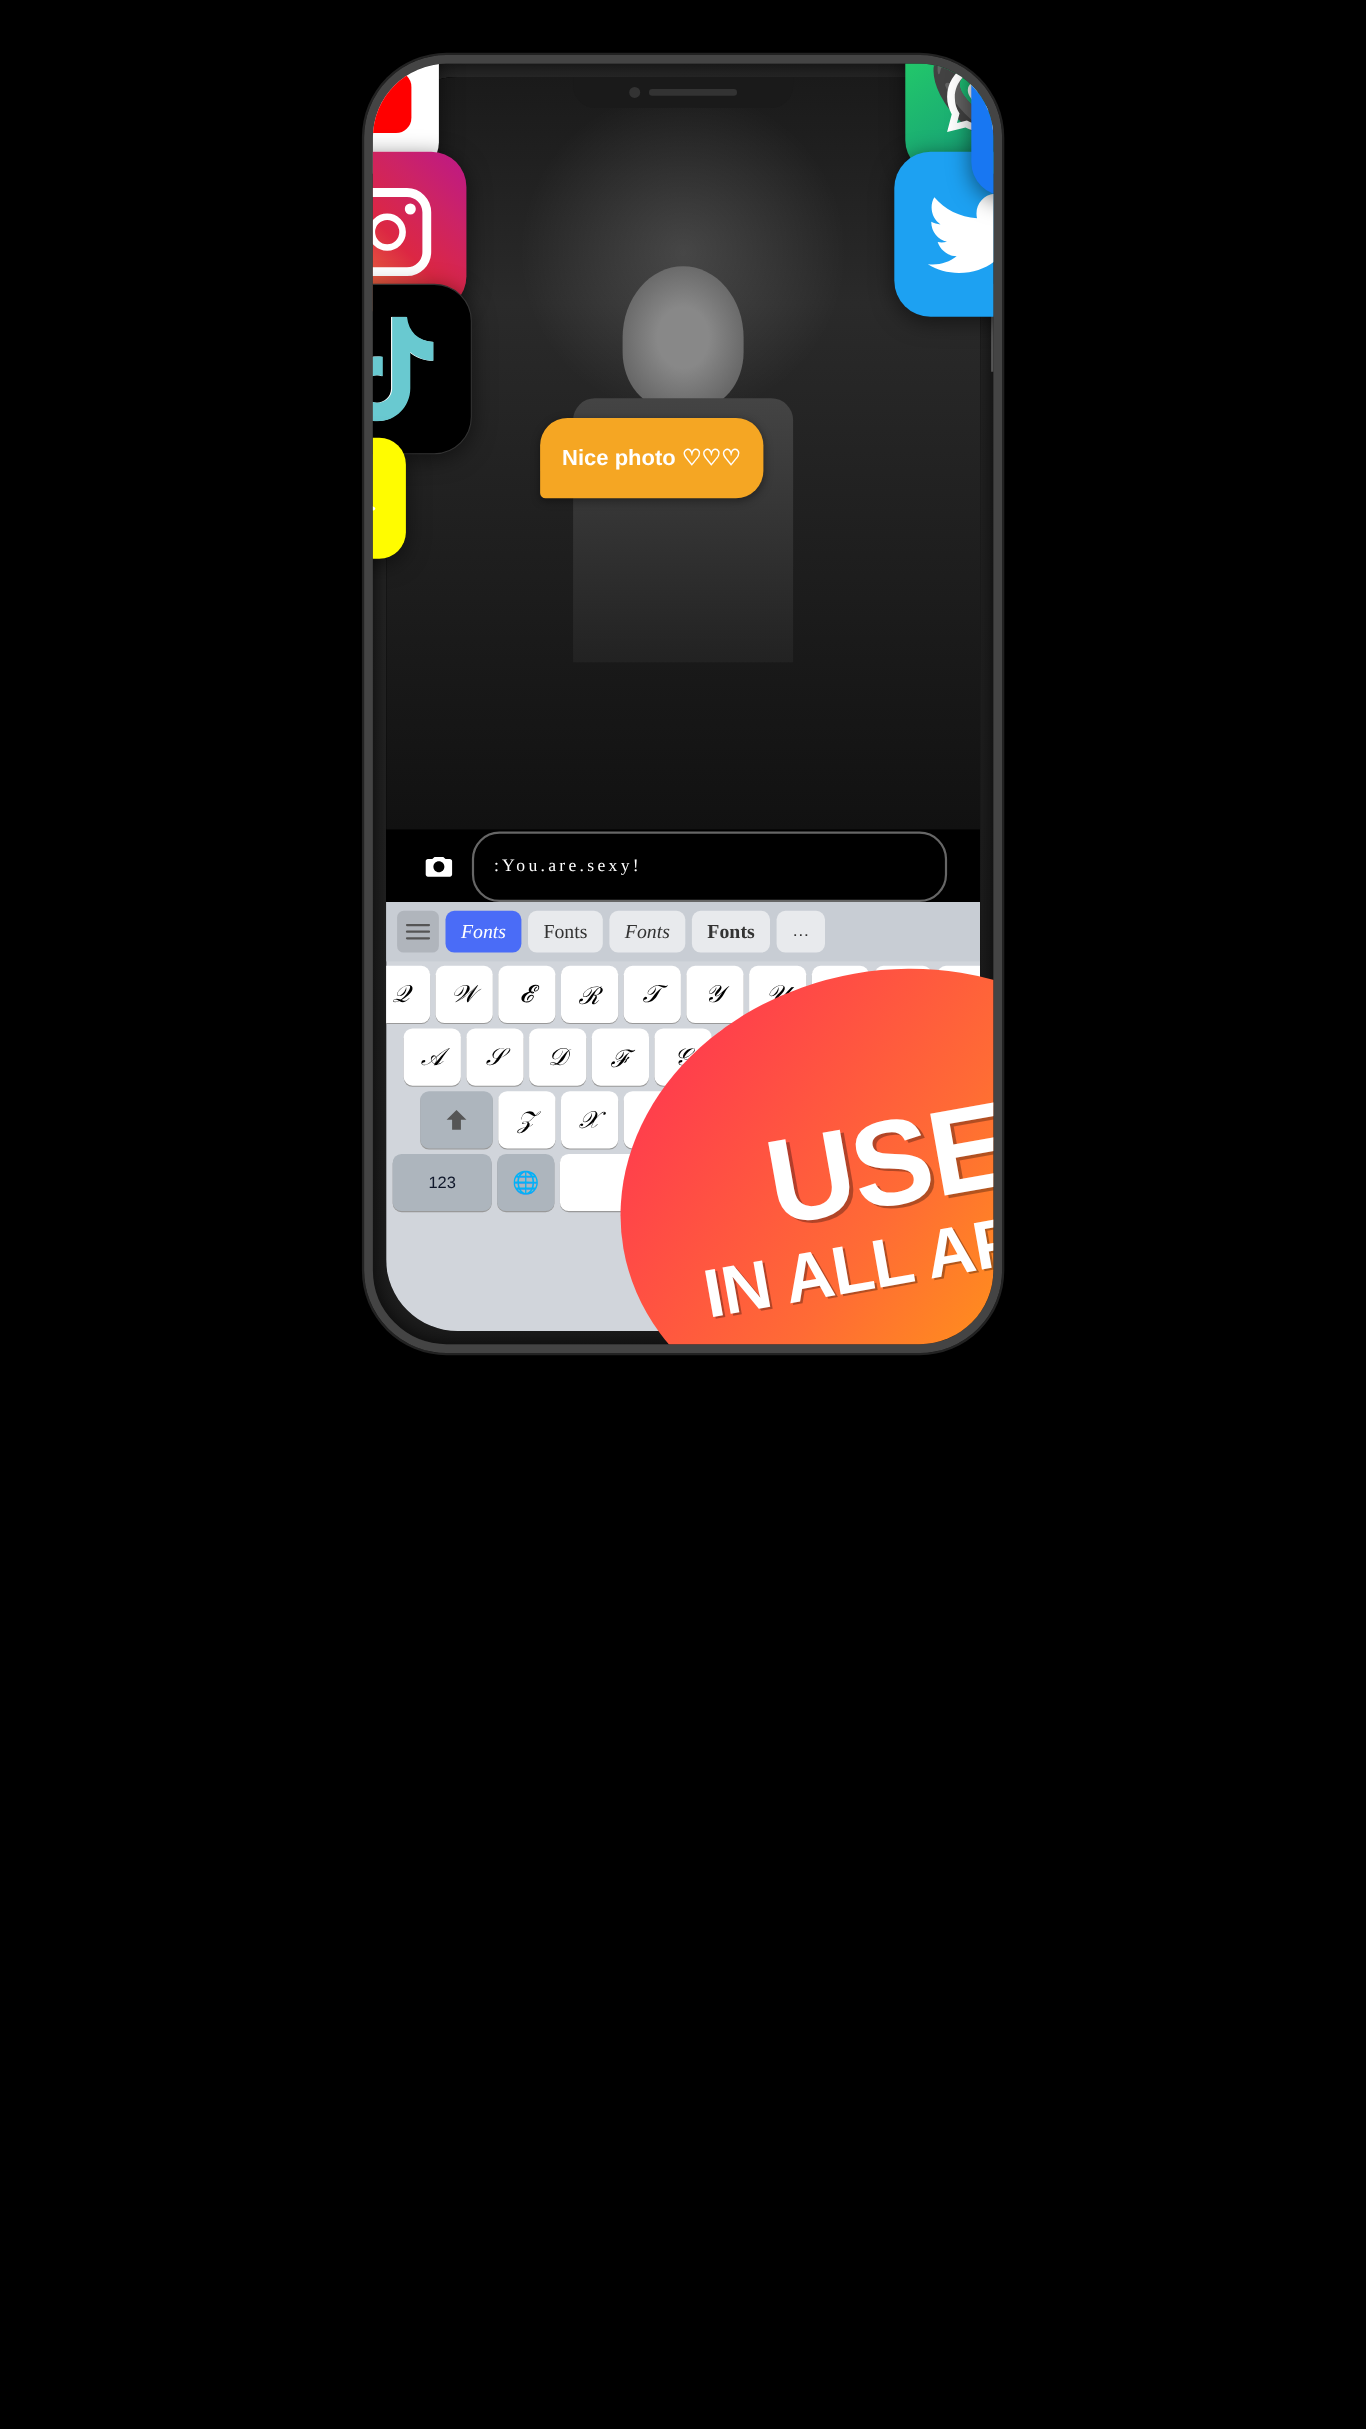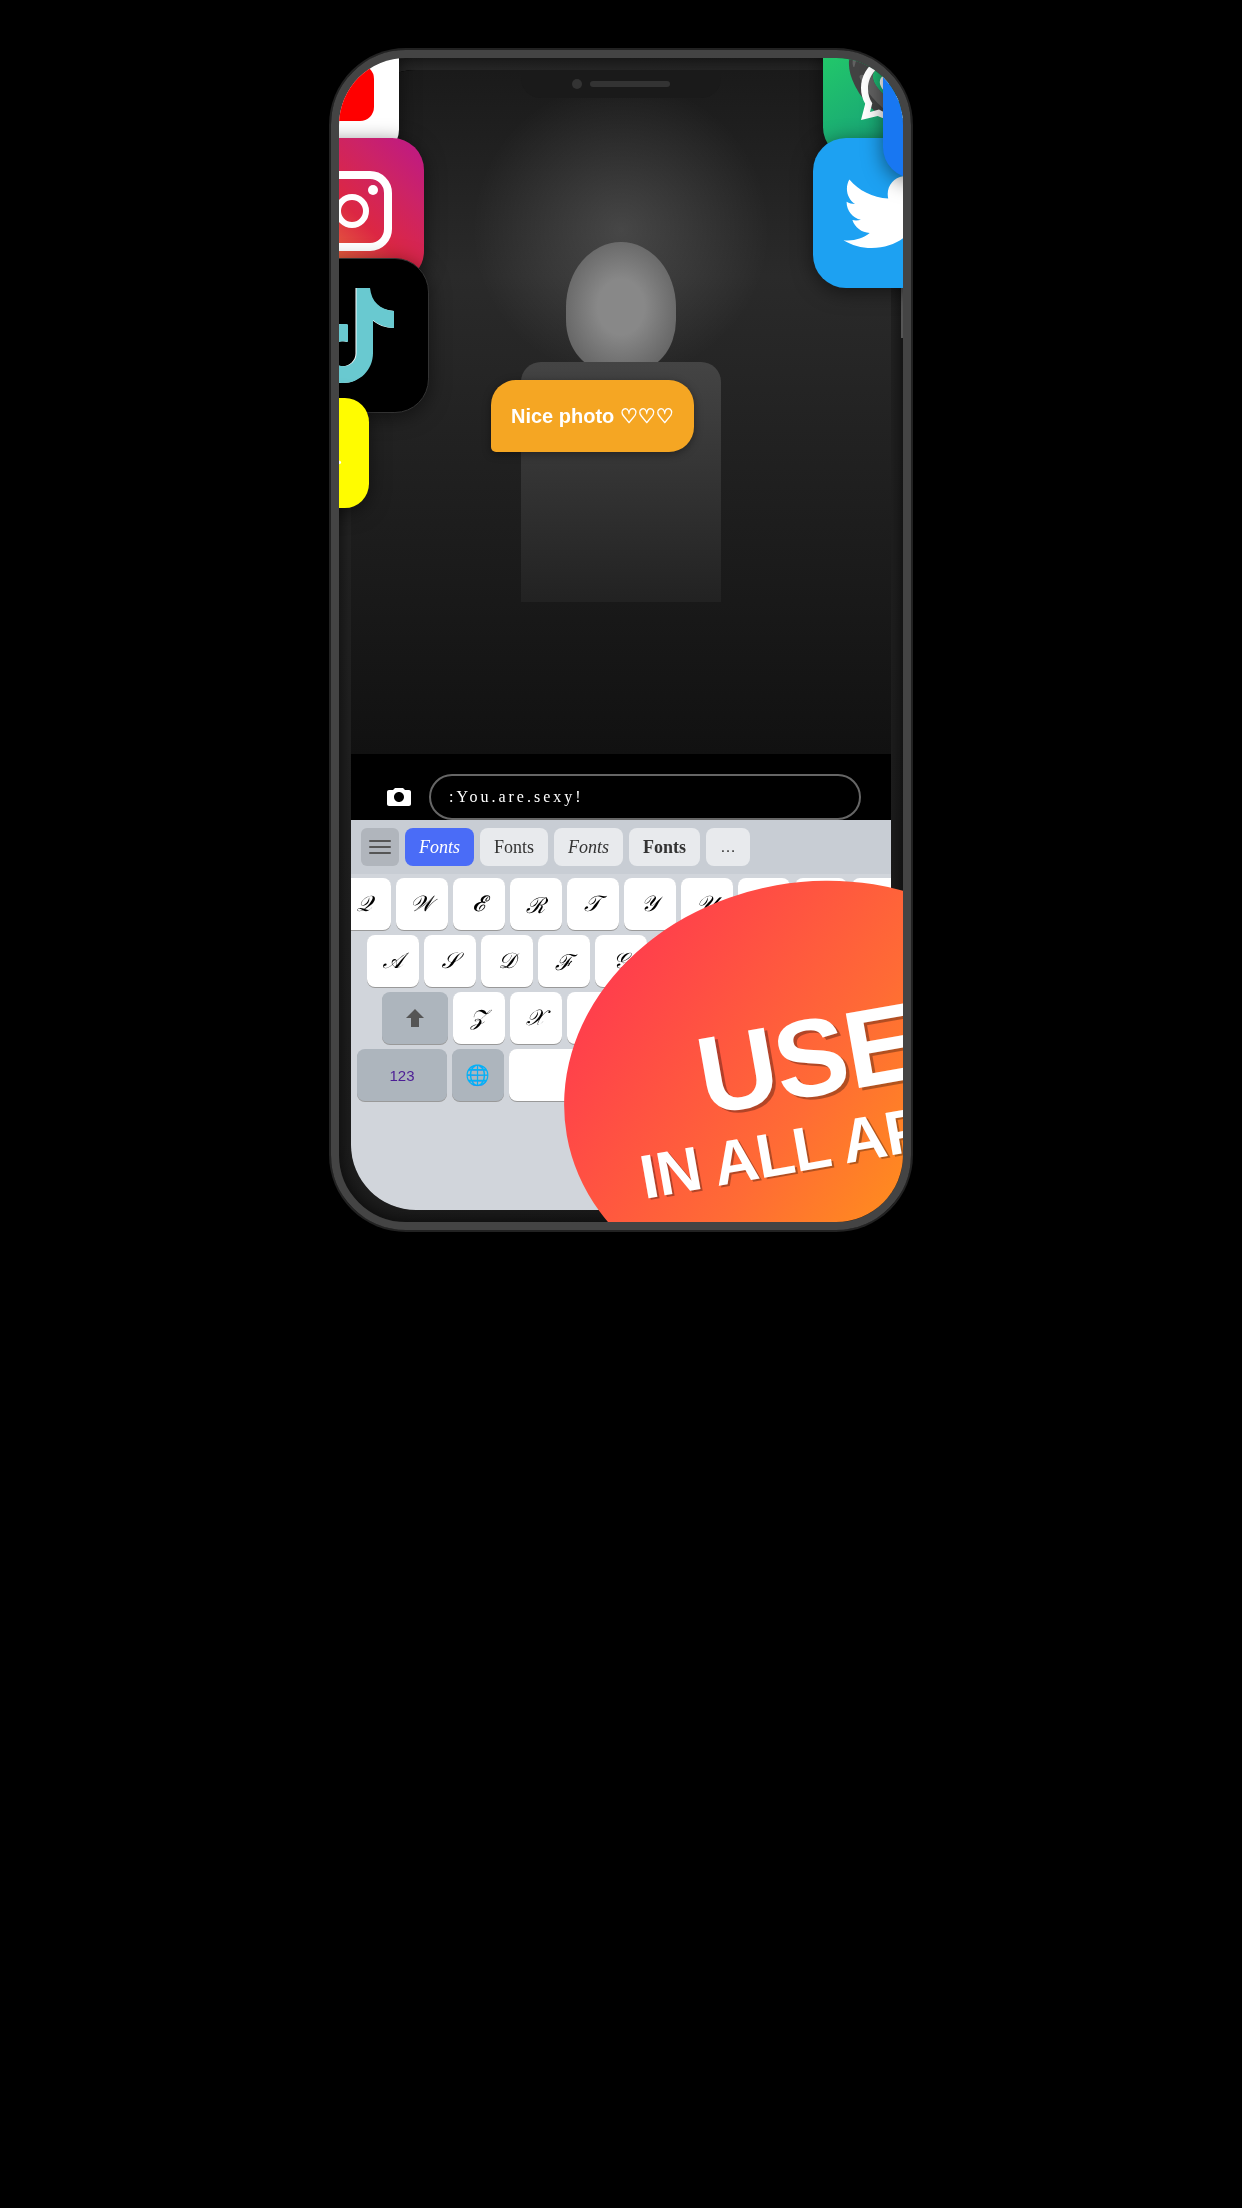--- a/index.html
+++ b/index.html
@@ -162,21 +162,21 @@
       width: 36px;
       height: 36px;
       color: #fff;
       font-size: 22px;
       display: flex;
       align-items: center;
       justify-content: center;
     }
     .input-field {
       flex: 1;
-      height: 46px;
+      height: 64px;
       background: transparent;
       border: 2px solid #666;
       border-radius: 25px;
       color: #fff;
       font-family: 'Georgia', serif;
       font-size: 16px;
       letter-spacing: 3px;
       padding: 0 18px;
       display: flex;
       align-items: center;
@@ -265,21 +265,21 @@
       color: #000;
       box-shadow: 0 1px 0 #999;
       cursor: pointer;
       font-family: 'Palatino Linotype', 'Book Antiqua', Palatino, serif;
       font-style: italic;
     }
     .key.special {
       background: #adb5bd;
       min-width: 52px;
       font-size: 16px;
-      color: #4c1d95;
+      color: #0f172a;
       font-style: normal;
       font-family: -apple-system, sans-serif;
     }
     .key.shift-key {
       min-width: 66px;
     }
     .key.bottom-special {
       min-width: 90px;
       font-size: 15px;
       font-style: normal;

